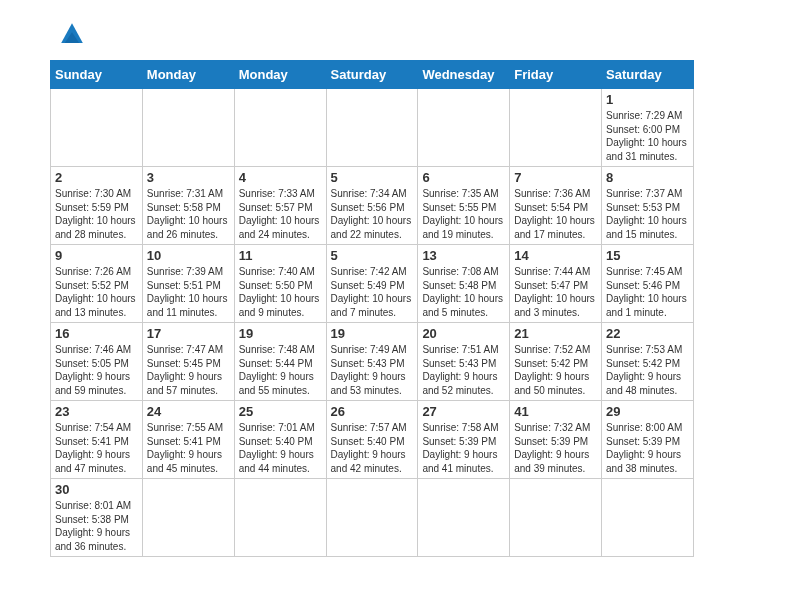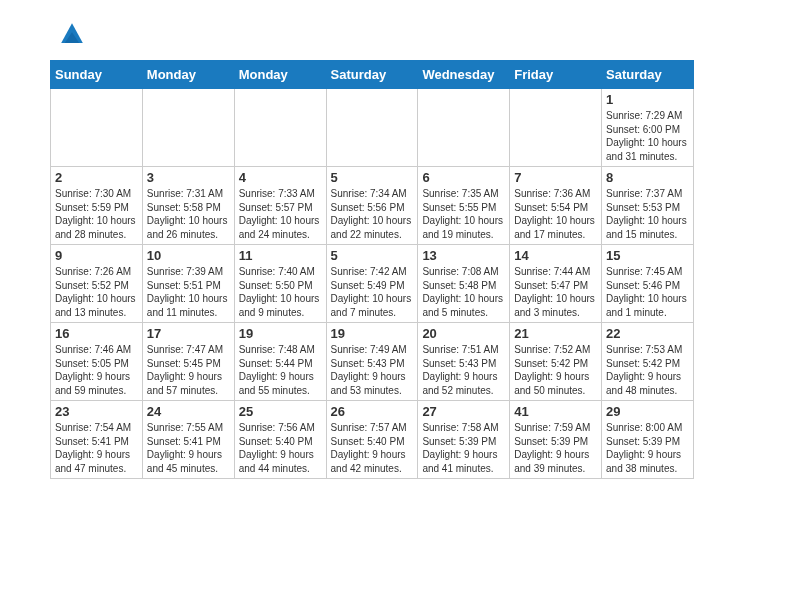--- a/index.html
+++ b/index.html
@@ -275,44 +275,58 @@
 Daylight: 9 hours and 47 minutes.</div>
           </td>
           <td>
             <span class="day-num">24</span>
             <div class="day-info">Sunrise: 7:55 AM
 Sunset: 5:41 PM
 Daylight: 9 hours and 45 minutes.</div>
           </td>
           <td>
             <span class="day-num">25</span>
-            <div class="day-info">Sunrise: 7:56 AM
+            <div class="day-info">Sunrise: 7:01 AM
 Sunset: 5:40 PM
 Daylight: 9 hours and 44 minutes.</div>
           </td>
           <td>
             <span class="day-num">26</span>
             <div class="day-info">Sunrise: 7:57 AM
 Sunset: 5:40 PM
 Daylight: 9 hours and 42 minutes.</div>
           </td>
           <td>
             <span class="day-num">27</span>
             <div class="day-info">Sunrise: 7:58 AM
 Sunset: 5:39 PM
 Daylight: 9 hours and 41 minutes.</div>
           </td>
           <td>
             <span class="day-num">41</span>
-            <div class="day-info">Sunrise: 7:59 AM
+            <div class="day-info">Sunrise: 7:32 AM
 Sunset: 5:39 PM
 Daylight: 9 hours and 39 minutes.</div>
           </td>
           <td>
             <span class="day-num">29</span>
             <div class="day-info">Sunrise: 8:00 AM
 Sunset: 5:39 PM
 Daylight: 9 hours and 38 minutes.</div>
           </td>
+        </tr>
+        <tr>
+          <td>
+            <span class="day-num">30</span>
+            <div class="day-info">Sunrise: 8:01 AM
+Sunset: 5:38 PM
+Daylight: 9 hours and 36 minutes.</div>
+          </td>
+          <td class="empty-cell"></td>
+          <td class="empty-cell"></td>
+          <td class="empty-cell"></td>
+          <td class="empty-cell"></td>
+          <td class="empty-cell"></td>
+          <td class="empty-cell"></td>
         </tr>
       </tbody>
   </table>
 </div>
 
 </body></html>

